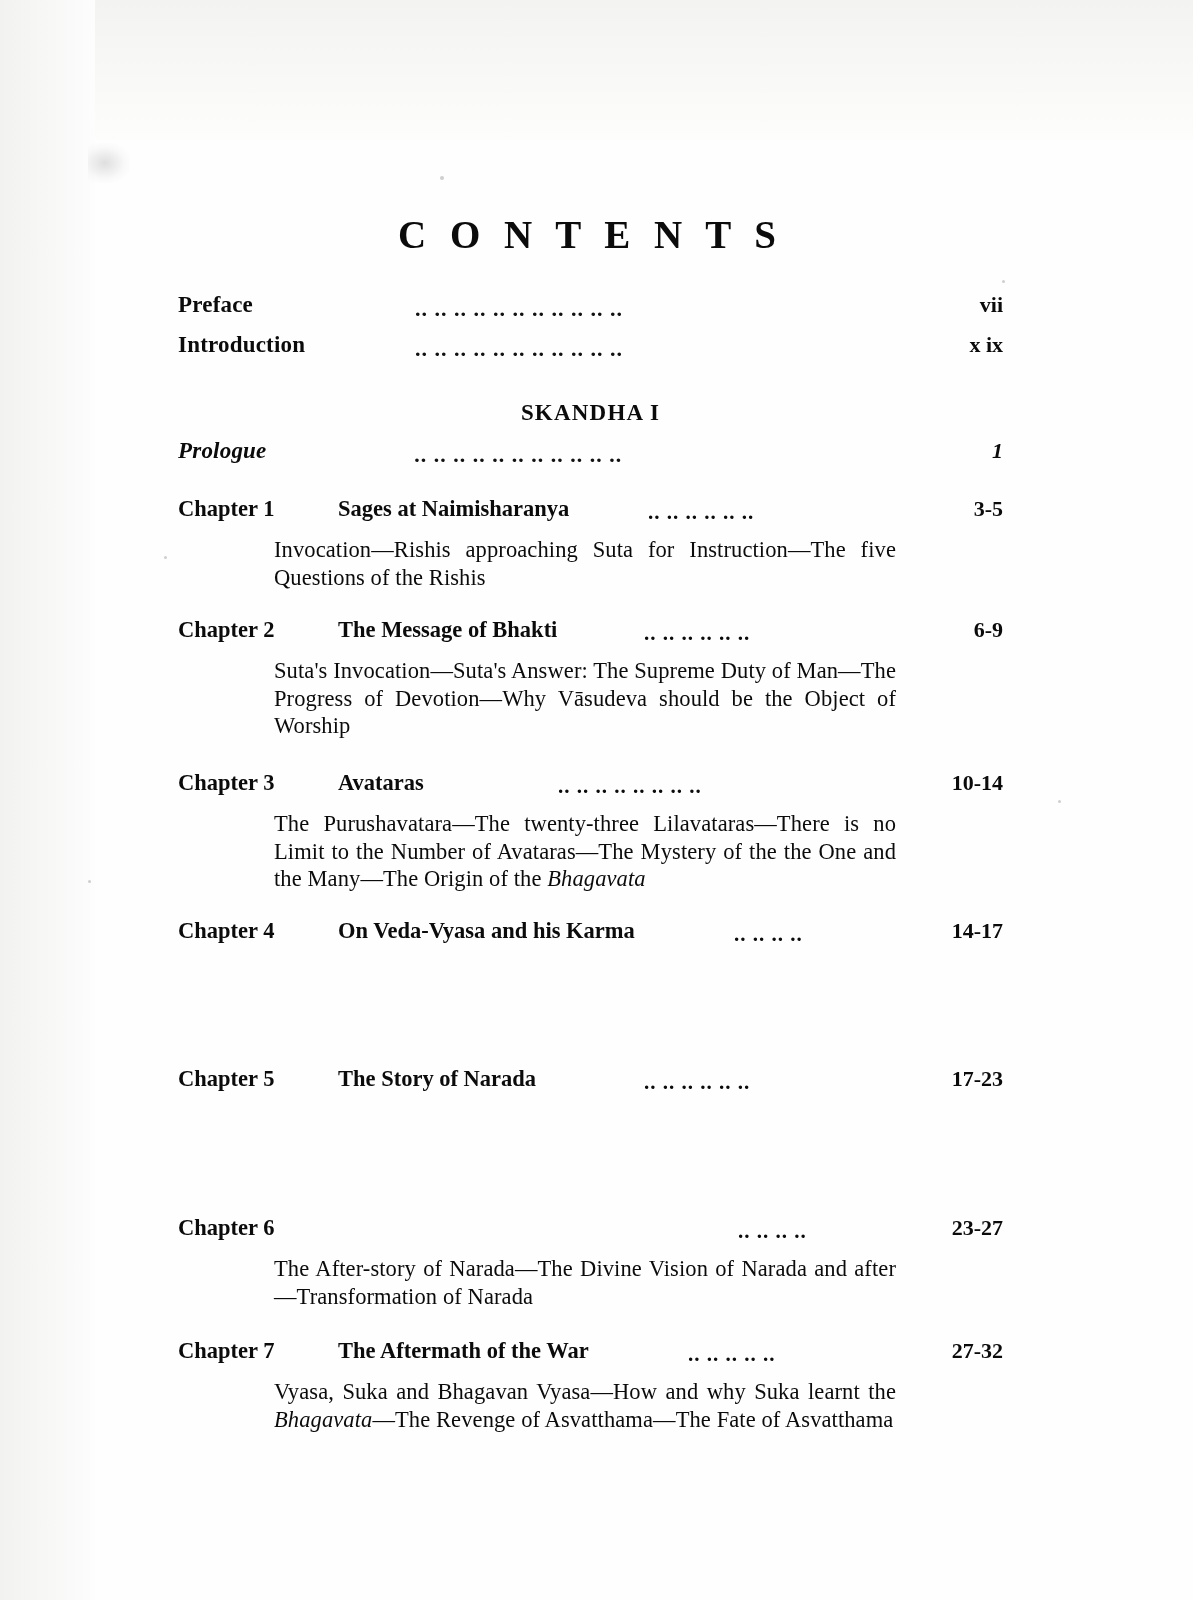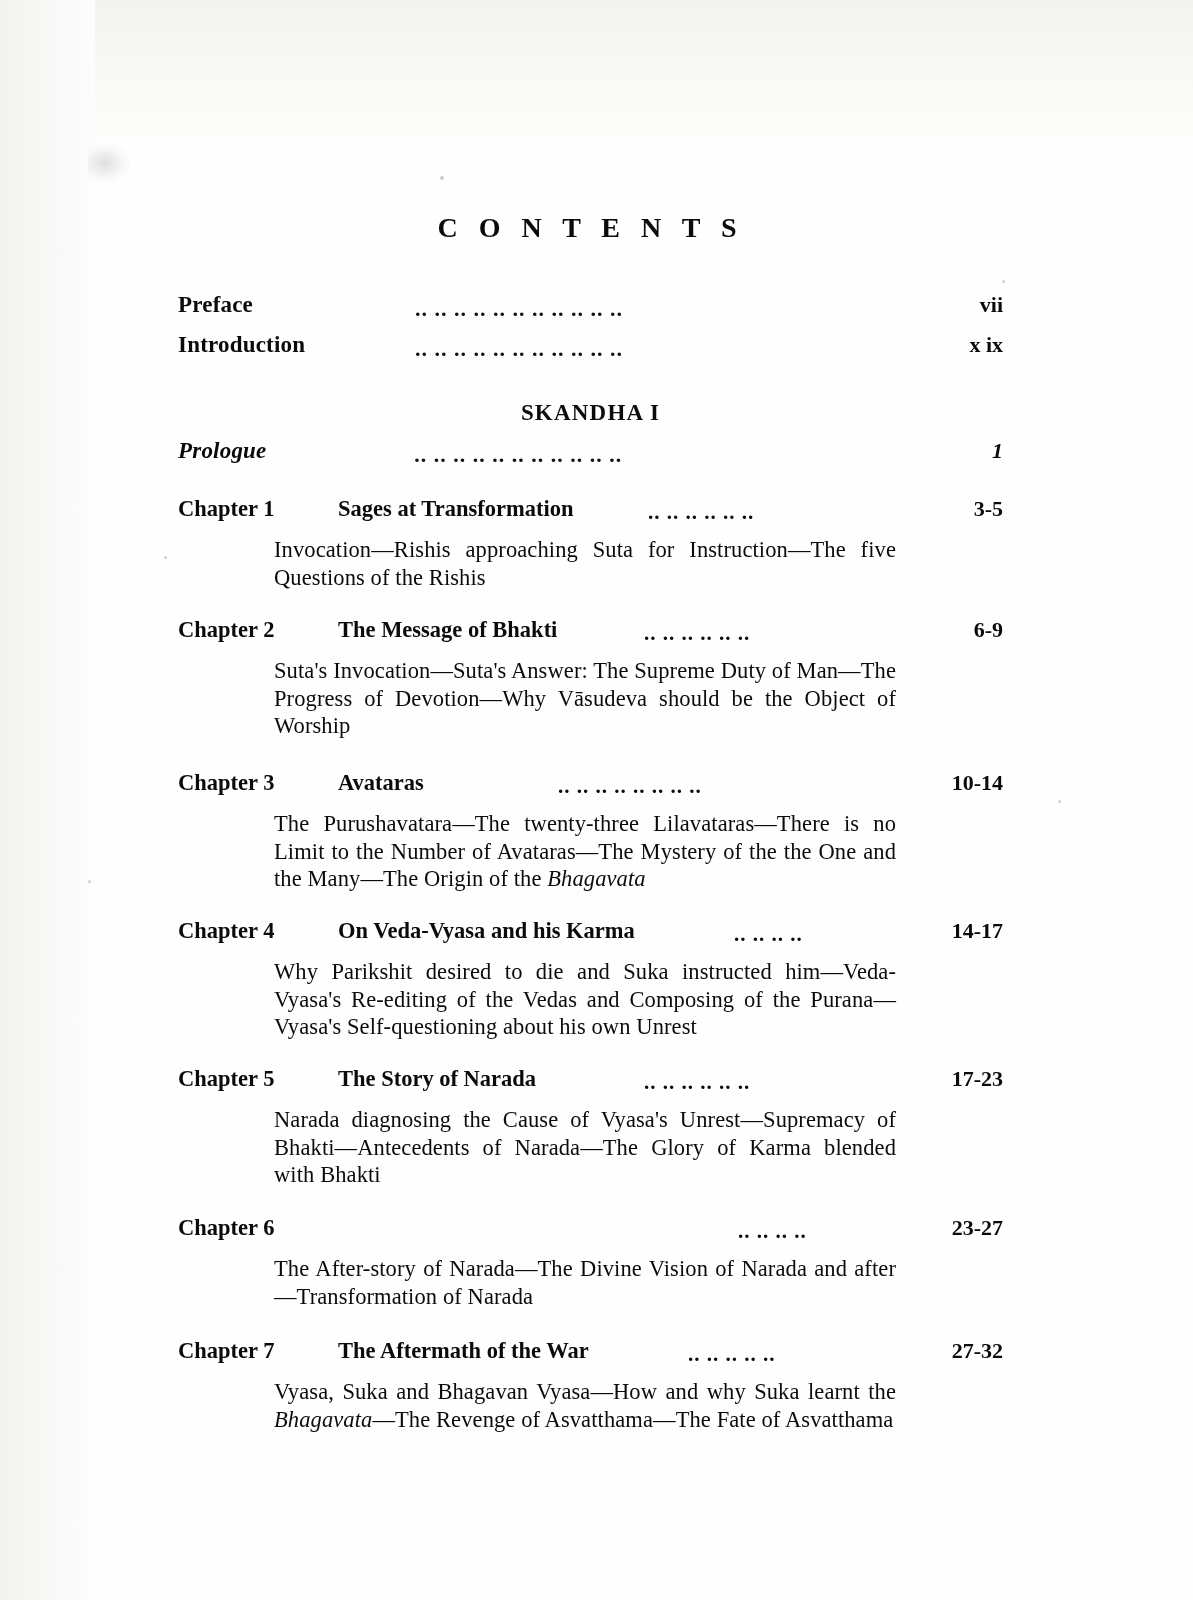--- a/index.html
+++ b/index.html
@@ -41,21 +41,21 @@
     pointer-events: none;
   }
   .scan-speck {
     position: absolute;
     background: rgba(120,120,120,0.35);
     border-radius: 50%;
     pointer-events: none;
   }
 
   h1.toc-title {
-    font-size: 28px;
+    font-size: 39px;
     font-weight: 700;
     letter-spacing: 7px;
     text-align: center;
     margin: 0;
     padding: 0;
     position: absolute;
     left: 178px;
     top: 212px;
     width: 825px;
     font-family: "Liberation Serif", "DejaVu Serif", serif;
@@ -193,21 +193,21 @@
 
   <div class="front-row" style="top:438px;font-style:italic;">
     <span class="label">Prologue</span>
     <span class="leader" style="left:237px;">.. .. .. .. .. .. .. .. .. .. ..</span>
     <span class="pageno">1</span>
   </div>
 
   <div class="entry" style="top:496px;">
     <div class="head">
       <span class="chap-no">Chapter 1</span>
-      <span class="chap-title">Sages at Transformation</span>
+      <span class="chap-title">Sages at Naimisharanya</span>
       <span class="leader" style="left:470px;">.. .. .. .. .. ..</span>
       <span class="pageno">3-5</span>
     </div>
     <div class="desc">Invocation—Rishis approaching Suta for Instruction—The five Questions of the Rishis</div>
   </div>
 
   <div class="entry" style="top:617px;">
     <div class="head">
       <span class="chap-no">Chapter 2</span>
       <span class="chap-title">The Message of Bhakti</span>
@@ -227,31 +227,29 @@
     <div class="desc"><span>The Purushavatara—The twenty-three Lilavataras—There is no Limit to the Number of Avataras—The Mystery of the the One and the Many—The Origin of the </span><i>Bhagavata</i><span></span></div>
   </div>
 
   <div class="entry" style="top:918px;">
     <div class="head">
       <span class="chap-no">Chapter 4</span>
       <span class="chap-title">On Veda-Vyasa and his Karma</span>
       <span class="leader" style="left:556px;">.. .. .. ..</span>
       <span class="pageno">14-17</span>
     </div>
-    <div class="desc">Why Parikshit desired to die and Suka instructed him—Veda-Vyasa's Re-editing of the Vedas and Composing of the Purana—Vyasa's Self-questioning about his own Unrest</div>
   </div>
 
   <div class="entry" style="top:1066px;">
     <div class="head">
       <span class="chap-no">Chapter 5</span>
       <span class="chap-title">The Story of Narada</span>
       <span class="leader" style="left:466px;">.. .. .. .. .. ..</span>
       <span class="pageno">17-23</span>
     </div>
-    <div class="desc">Narada diagnosing the Cause of Vyasa's Unrest—Supremacy of Bhakti—Antecedents of Narada—The Glory of Karma blended with Bhakti</div>
   </div>
 
   <div class="entry" style="top:1215px;">
     <div class="head">
       <span class="chap-no">Chapter 6</span>
       <span class="leader" style="left:560px;">.. .. .. ..</span>
       <span class="pageno">23-27</span>
     </div>
     <div class="desc">The After-story of Narada—The Divine Vision of Narada and after—Transformation of Narada</div>
   </div>

